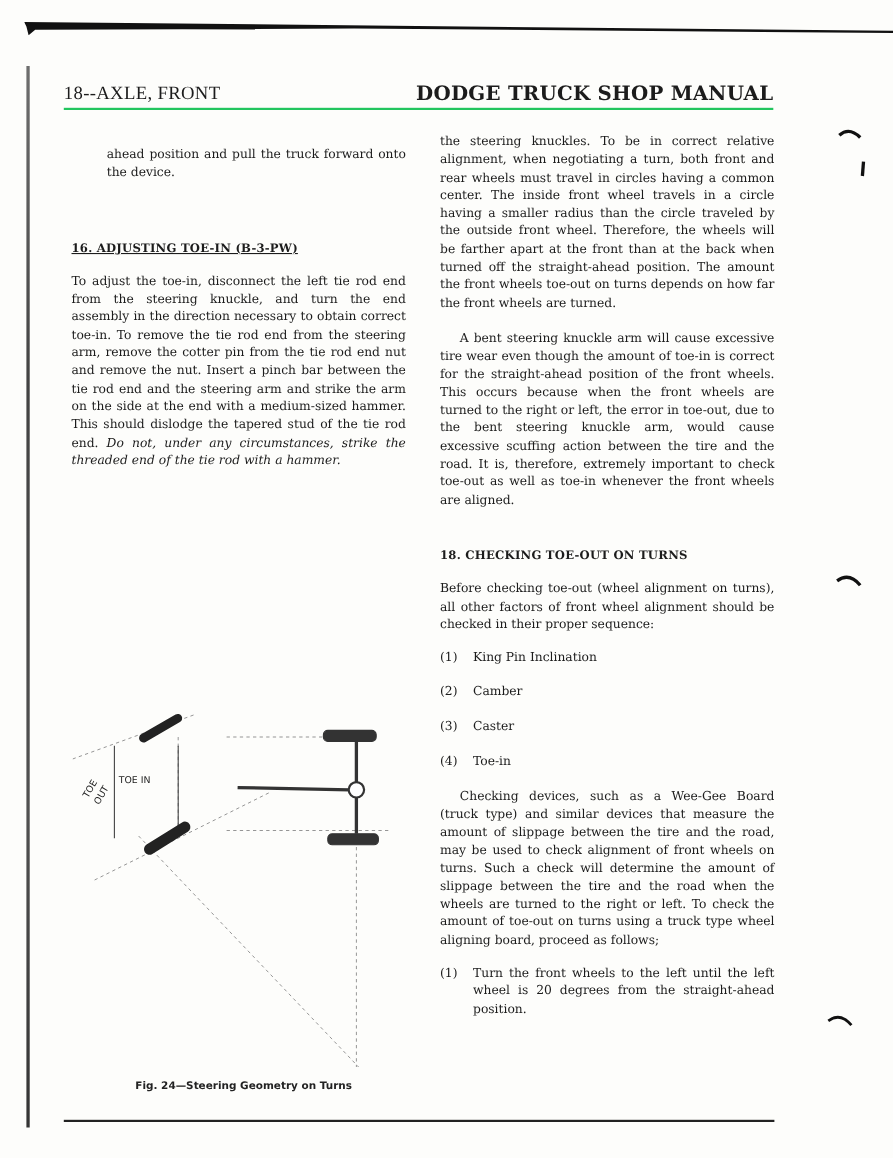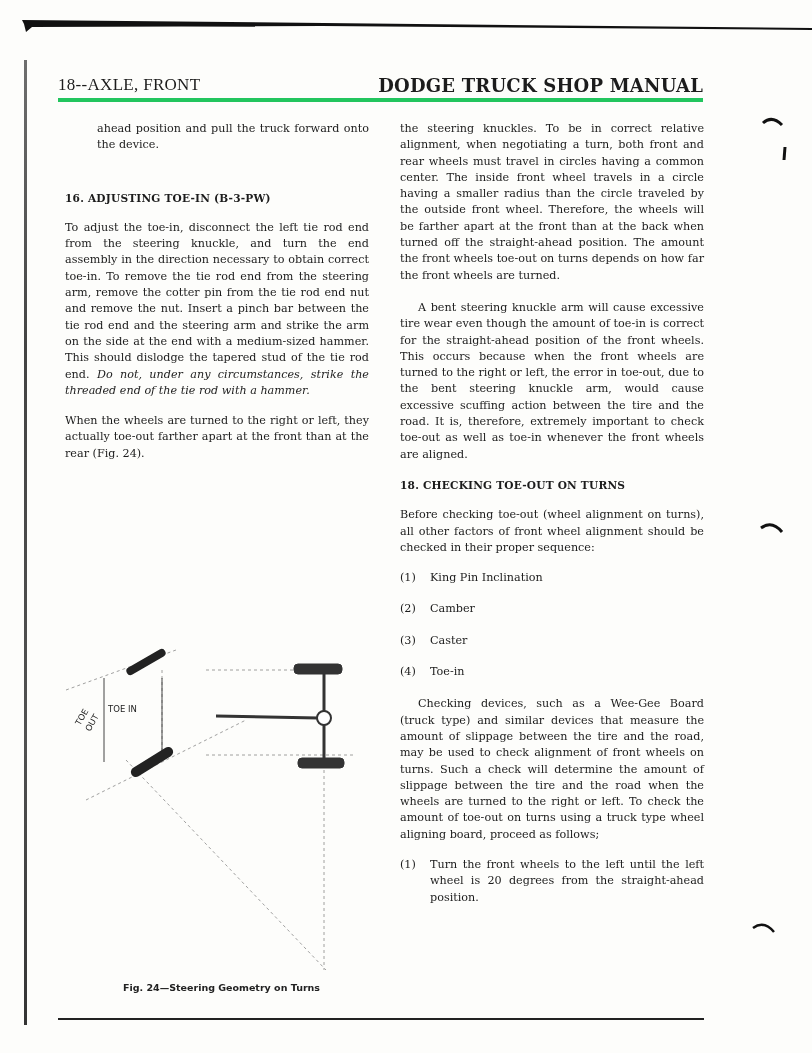--- a/index.html
+++ b/index.html
@@ -1,21 +1,21 @@
 <!DOCTYPE html>
 <html><head>
 <meta charset="utf-8">
 <style>
   html, body { margin:0; padding:0; }
   body { width:812px; height:1053px; background:#fdfdfb; position:relative; overflow:hidden;
          font-family:"DejaVu Serif", serif; color:#1c1c1c; }
   .scan-top { position:absolute; left:22px; top:18px; width:790px; height:14px; }
   .left-edge { position:absolute; left:24px; top:60px; width:3px; height:965px;
                background:linear-gradient(#555,#222 30%,#333 70%,#111); opacity:.85; }
-  .hdr { position:absolute; top:72px; left:58px; width:645px; height:26px; border-bottom:4px solid #22c55e; }
+  .hdr { position:absolute; top:72px; left:58px; width:645px; height:26px; border-bottom:2px solid #22c55e; }
   .hdr-left { position:absolute; left:0; top:3px; font-family:"Liberation Serif", serif; font-size:17px; letter-spacing:.3px; }
   .hdr-right { position:absolute; right:0; top:3px; font-family:"DejaVu Serif", serif; font-weight:bold; font-size:18px; letter-spacing:.2px; }
   .col { position:absolute; font-size:11.2px; line-height:16.3px; text-align:justify; }
   .col p { margin:0; }
   .colL { left:65px; width:304px; }
   .colR { left:400px; width:304px; }
   .h { font-weight:bold; font-size:10.6px; letter-spacing:.2px; margin:0; text-transform:uppercase; }
   .ind { text-indent:18px; }
   .it { font-style:italic; }
   .li { display:flex; margin:0; }
@@ -32,27 +32,26 @@
   <path d="M0,2 L790,10 L790,12 L300,8 L10,9 L4,14 L2,6 Z" fill="#111"></path>
 </svg>
 <div class="left-edge"></div>
 
 <div class="hdr">
   <span class="hdr-left">18--AXLE, FRONT</span>
   <span class="hdr-right">DODGE TRUCK SHOP MANUAL</span>
 </div>
 
 <div class="col colL" style="top:121px;">
-  <p style="padding-left:32px;">ahead position and pull the truck forward onto the device.</p>
-  <p class="h" style="margin-top:36px;">16. ADJUSTING TOE-IN (B-3-PW)</p>
+  <p style="padding-left:32px;margin-top:12px;">ahead position and pull the truck forward onto the device.</p>
+  <p class="h" style="margin-top:52px;text-decoration:underline;">16. ADJUSTING TOE-IN (B-3-PW)</p>
   <p style="margin-top:14px;">
     <span>To adjust the toe-in, disconnect the left tie rod end from the steering knuckle, and turn the end assembly in the direction necessary to obtain correct toe-in. To remove the tie rod end from the steering arm, remove the cotter pin from the tie rod end nut and remove the nut. Insert a pinch bar between the tie rod end and the steering arm and strike the arm on the side at the end with a medium-sized hammer. This should dislodge the tapered stud of the tie rod end.</span>
     <span class="it">Do not, under any circumstances, strike the threaded end of the tie rod with a hammer.</span>
   </p>
-  <p style="margin-top:14px;">When the wheels are turned to the right or left, they actually toe-out farther apart at the front than at the rear (Fig. 24).</p>
 </div>
 
 <svg class="fig" viewBox="0 0 300 330">
   <g stroke="#888" stroke-width="0.8" fill="none" stroke-dasharray="3 3">
     <line x1="0" y1="50" x2="110" y2="10"></line>
     <line x1="20" y1="160" x2="180" y2="80"></line>
     <line x1="60" y1="120" x2="260" y2="330"></line>
     <line x1="96" y1="30" x2="96" y2="120"></line>
     <line x1="258" y1="130" x2="258" y2="330"></line>
     <line x1="140" y1="30" x2="250" y2="30"></line>
@@ -81,21 +80,21 @@
   </g>
   <g transform="translate(24,92) rotate(-60)">
     <text x="0" y="0" font-family="DejaVu Sans, sans-serif" font-size="8.5" fill="#222">OUT</text>
   </g>
 </svg>
 <div class="cap">Fig. 24—Steering Geometry on Turns</div>
 
 <div class="col colR" style="top:121px;">
   <p>the steering knuckles. To be in correct relative alignment, when negotiating a turn, both front and rear wheels must travel in circles having a common center. The inside front wheel travels in a circle having a smaller radius than the circle traveled by the outside front wheel. Therefore, the wheels will be farther apart at the front than at the back when turned off the straight-ahead position. The amount the front wheels toe-out on turns depends on how far the front wheels are turned.</p>
   <p class="ind" style="margin-top:16px;">A bent steering knuckle arm will cause excessive tire wear even though the amount of toe-in is correct for the straight-ahead position of the front wheels. This occurs because when the front wheels are turned to the right or left, the error in toe-out, due to the bent steering knuckle arm, would cause excessive scuffing action between the tire and the road. It is, therefore, extremely important to check toe-out as well as toe-in whenever the front wheels are aligned.</p>
-  <p class="h" style="margin-top:14px;">18. CHECKING TOE-OUT ON TURNS</p>
+  <p class="h" style="margin-top:34px;">18. CHECKING TOE-OUT ON TURNS</p>
   <p style="margin-top:14px;">Before checking toe-out (wheel alignment on turns), all other factors of front wheel alignment should be checked in their proper sequence:</p>
   <div style="margin-top:14px;">
     <p class="li" style="margin-bottom:15px;">
         <span class="n">(1)</span>
         <span>King Pin Inclination</span>
       </p>
     <p class="li" style="margin-bottom:15px;">
         <span class="n">(2)</span>
         <span>Camber</span>
       </p>

